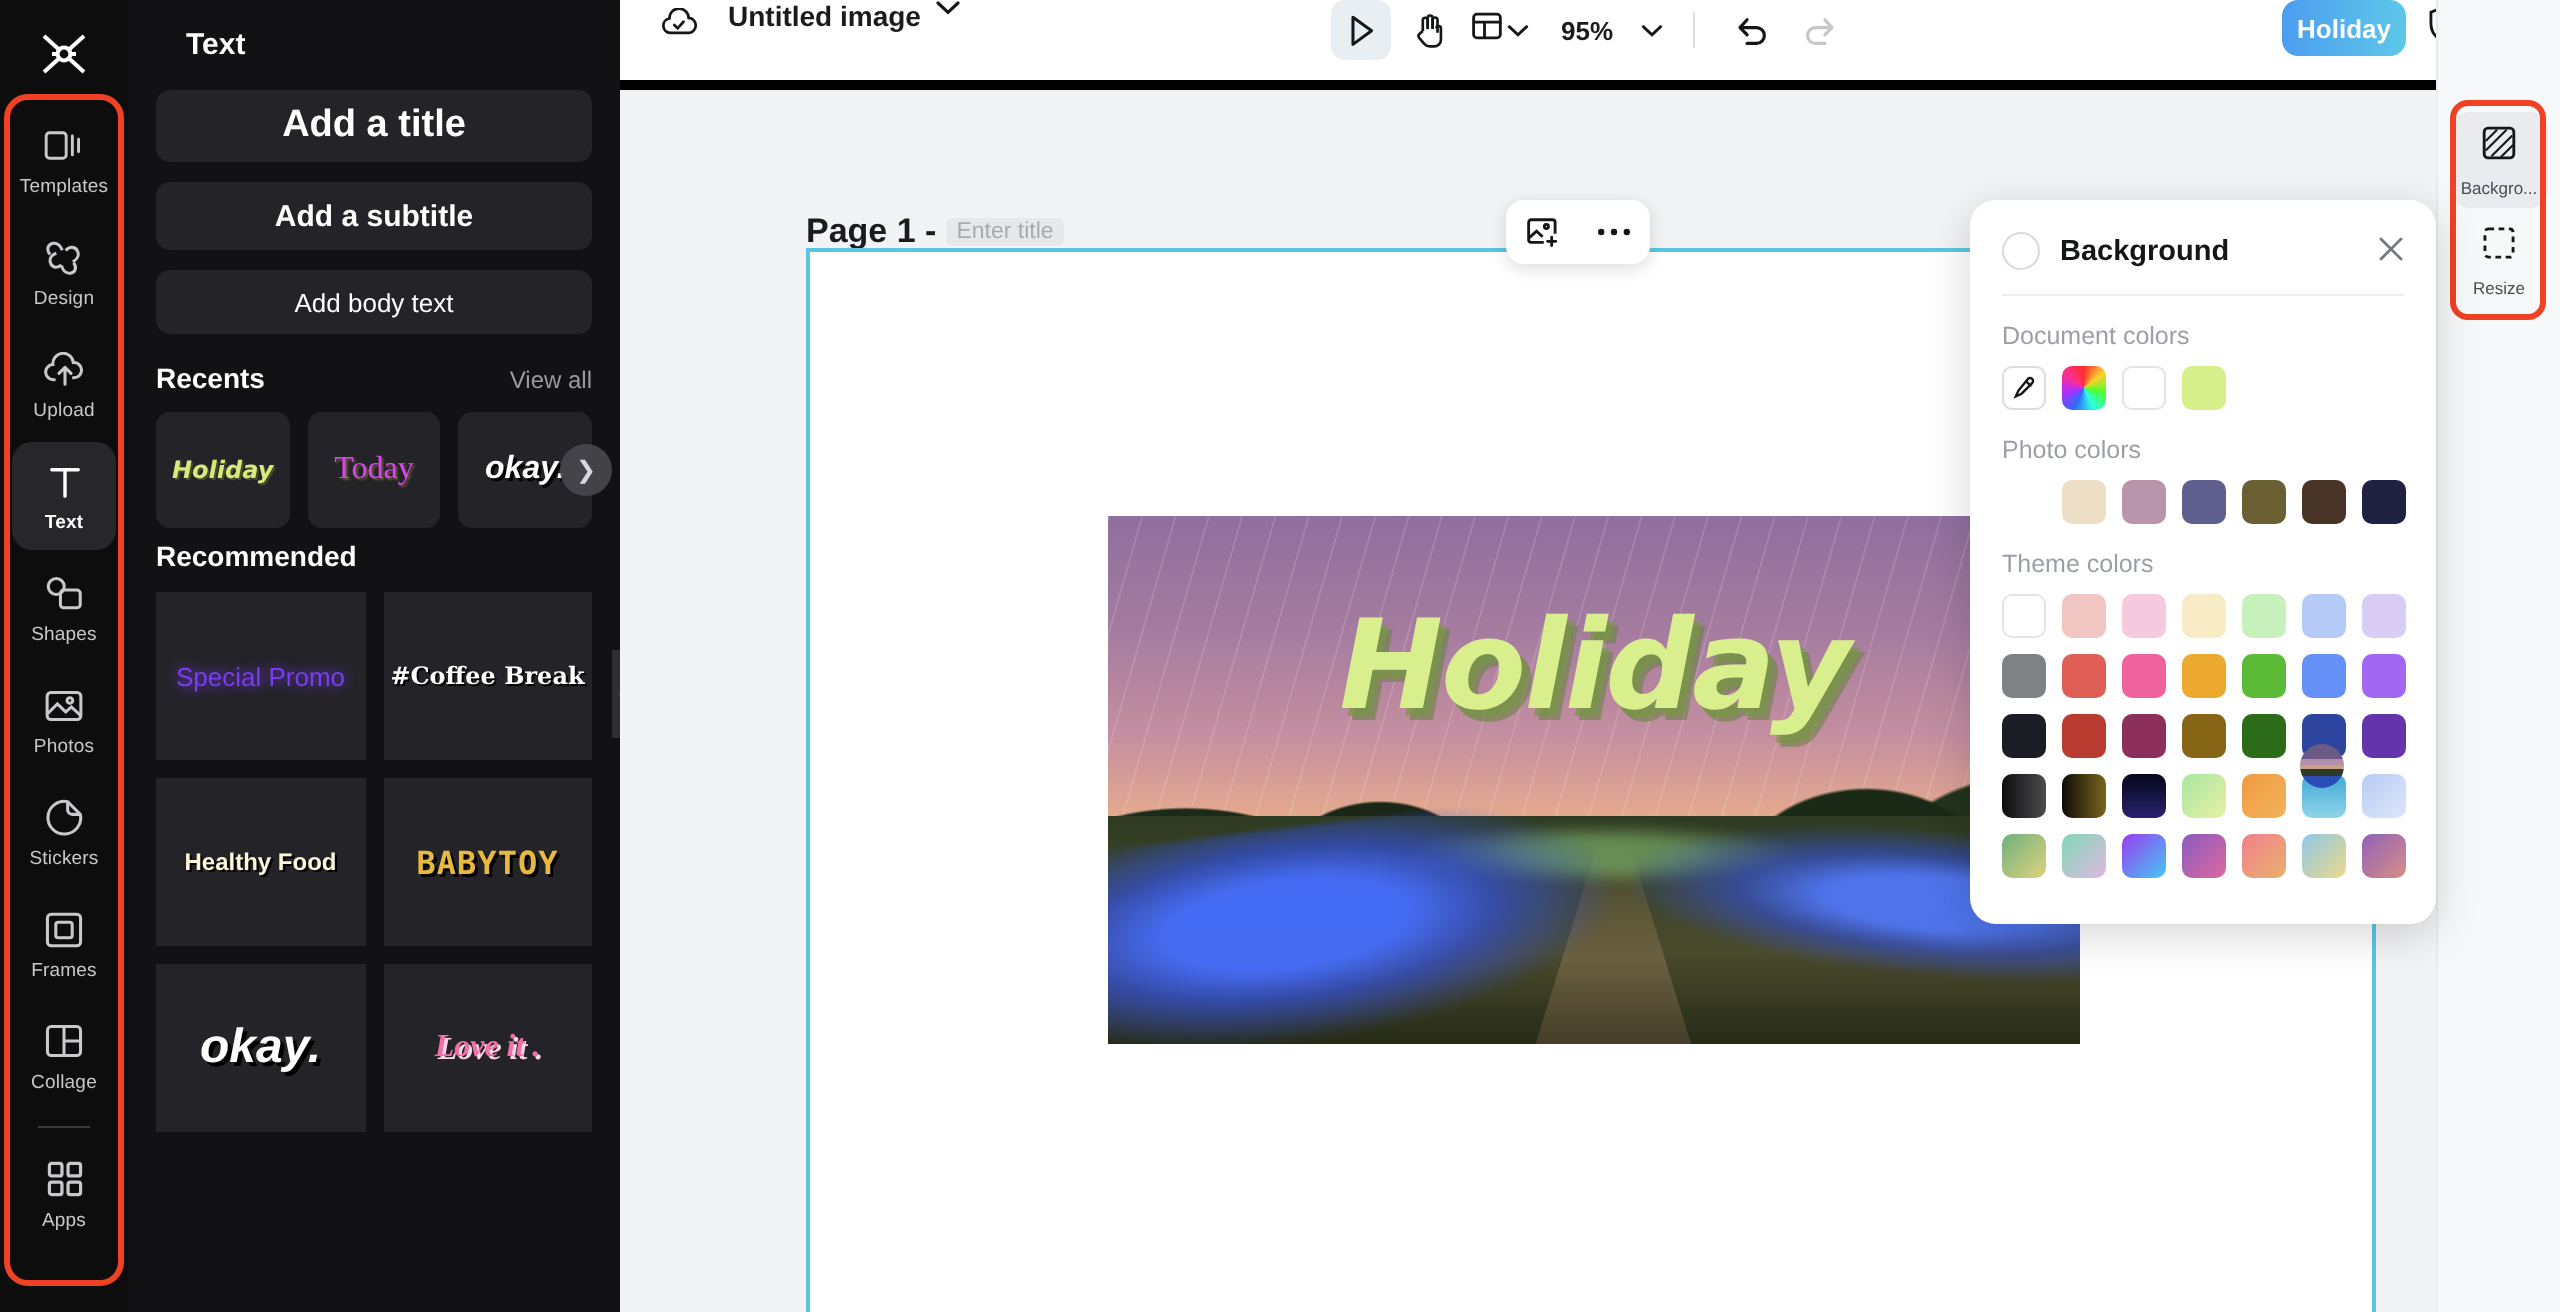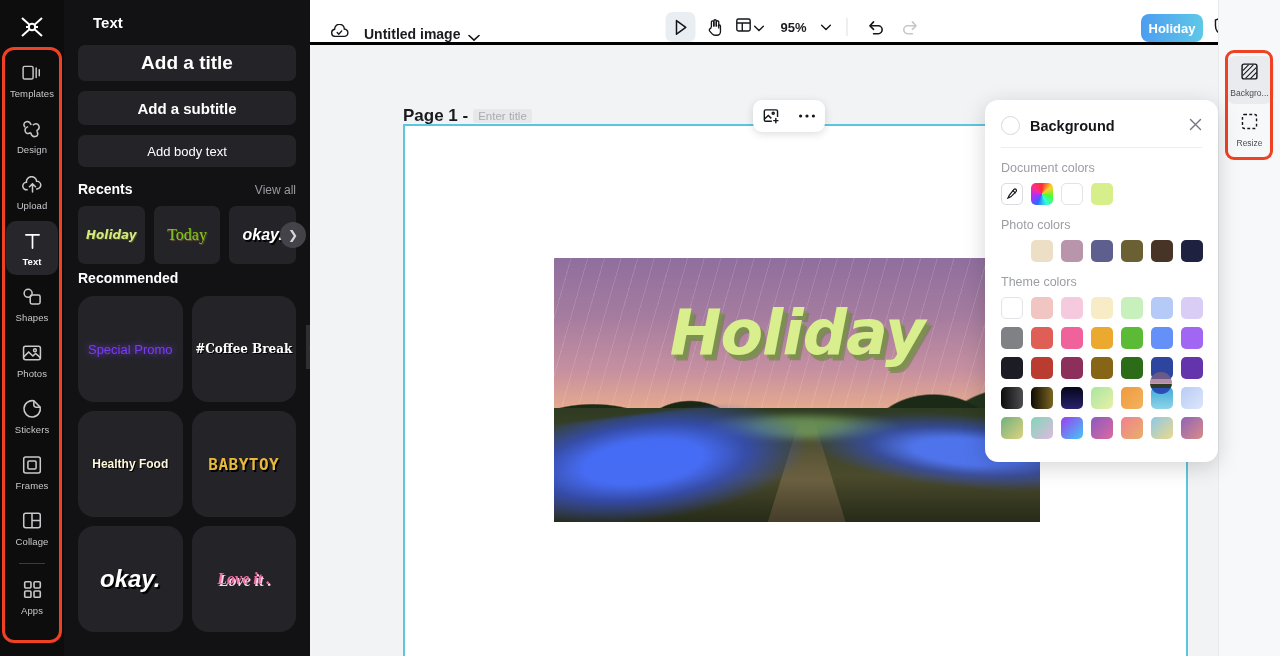--- a/index.html
+++ b/index.html
@@ -57,48 +57,48 @@
     display: flex; align-items: center; justify-content: center; cursor: pointer; overflow:hidden;
   }
   .carousel-next {
     position: absolute; right: -10px; top: 16px; width: 26px; height: 26px;
     border-radius: 50%; background: rgba(70,70,76,.92); color: #d8d8dc;
     display: flex; align-items: center; justify-content: center; font-size: 12px; cursor: pointer;
   }
   .rec-title { color:#fff; font-size:14px; font-weight:700; margin: 6px 0 10px; }
   .grid2 { display: grid; grid-template-columns: 1fr 1fr; gap: 9px; }
   .gcard {
-    height: 106px; background: #242428; border-radius: 16px;
+    height: 84px; background: #242428; border-radius: 0;
     display: flex; align-items: center; justify-content: center; cursor: pointer; overflow: hidden;
   }
   .collapse {
     position: absolute; right: -9px; top: 325px; width: 13px; height: 44px;
     background: #2e2e33; border-radius: 0 7px 7px 0; color: #8d8d94;
     display: flex; align-items: center; justify-content: center; font-size: 10px; cursor: pointer; z-index: 9;
   }
 
   
   .s-holiday { color:#d4ea7d; font-size:12px; font-weight:800; font-style:italic;
     text-shadow: 1px 1px 0 #4a4a2a; font-family:"DejaVu Sans", sans-serif; }
-  .s-today { color:#84cc16; font-size:16px; font-family:"Liberation Serif", serif; text-shadow: 1px 1px 1px #6a5a33; }
+  .s-today { color:#d946ef; font-size:16px; font-family:"Liberation Serif", serif; text-shadow: 1px 1px 1px #6a5a33; }
   .s-okay { color:#fff; font-size:16px; font-weight:800; font-style:italic; text-shadow: 1.5px 1.5px 0 #000; }
   .s-promo { color:#7a3cf0; font-size:13px; font-weight:500; text-shadow: 0 0 7px #7a3cf0; }
   .s-coffee { color:#fff; font-size:12px; font-weight:800; font-family:"DejaVu Serif", serif; text-shadow: 1px 1px 0 #000; }
   .s-healthy { color:#fdf6d8; font-size:12px; font-weight:800; text-shadow: 1.2px 1.2px 0 #000; }
   .s-baby { color:#e8b93c; font-size:16px; font-weight:800; letter-spacing:.5px;
     font-family:"DejaVu Sans Mono", monospace; text-shadow: 1.5px 1.5px 0 #000; }
   .s-okay2 { color:#fff; font-size:24px; font-weight:800; font-style:italic; text-shadow: 2px 2px 0 #000; }
   .s-love { color:#f06fa8; font-size:16px; font-weight:700; font-style:italic;
     font-family:"Liberation Serif", serif; text-shadow: 1.5px 1.5px 0 #ffd6e7; }
 
   
   .main { flex: 1; height: 656px; position: relative; background: #f2f3f5; }
   .topbar {
-    height: 45px; background: #fff; display: flex; align-items: flex-end;
-    padding: 0 12px 0 18px; border-bottom: 3px solid #000000;
+    height: 45px; background: #fff; display: flex; align-items: flex-start;
+    padding: 0 12px 0 18px; border-bottom: 5px solid #000000;
   }
   .cloud-ic { width: 22px; height: 22px; display:flex; align-items:center; justify-content:center; }
   .doc-title { font-size: 14px; font-weight: 700; color: #1b1b1f; margin-left: 14px; }
   .chev { color: #1b1b1f; margin-left: 8px; display:flex; align-items:center; cursor:pointer; }
   .tb-center { position: absolute; left: 50%; transform: translateX(-50%); display: flex; align-items: center; gap: 4px; }
   .tb-btn {
     width: 30px; height: 30px; border-radius: 7px; display: flex; align-items: center;
     justify-content: center; cursor: pointer; background: transparent; border: none;
   }
   .tb-btn.active { background: #e9eef3; }

